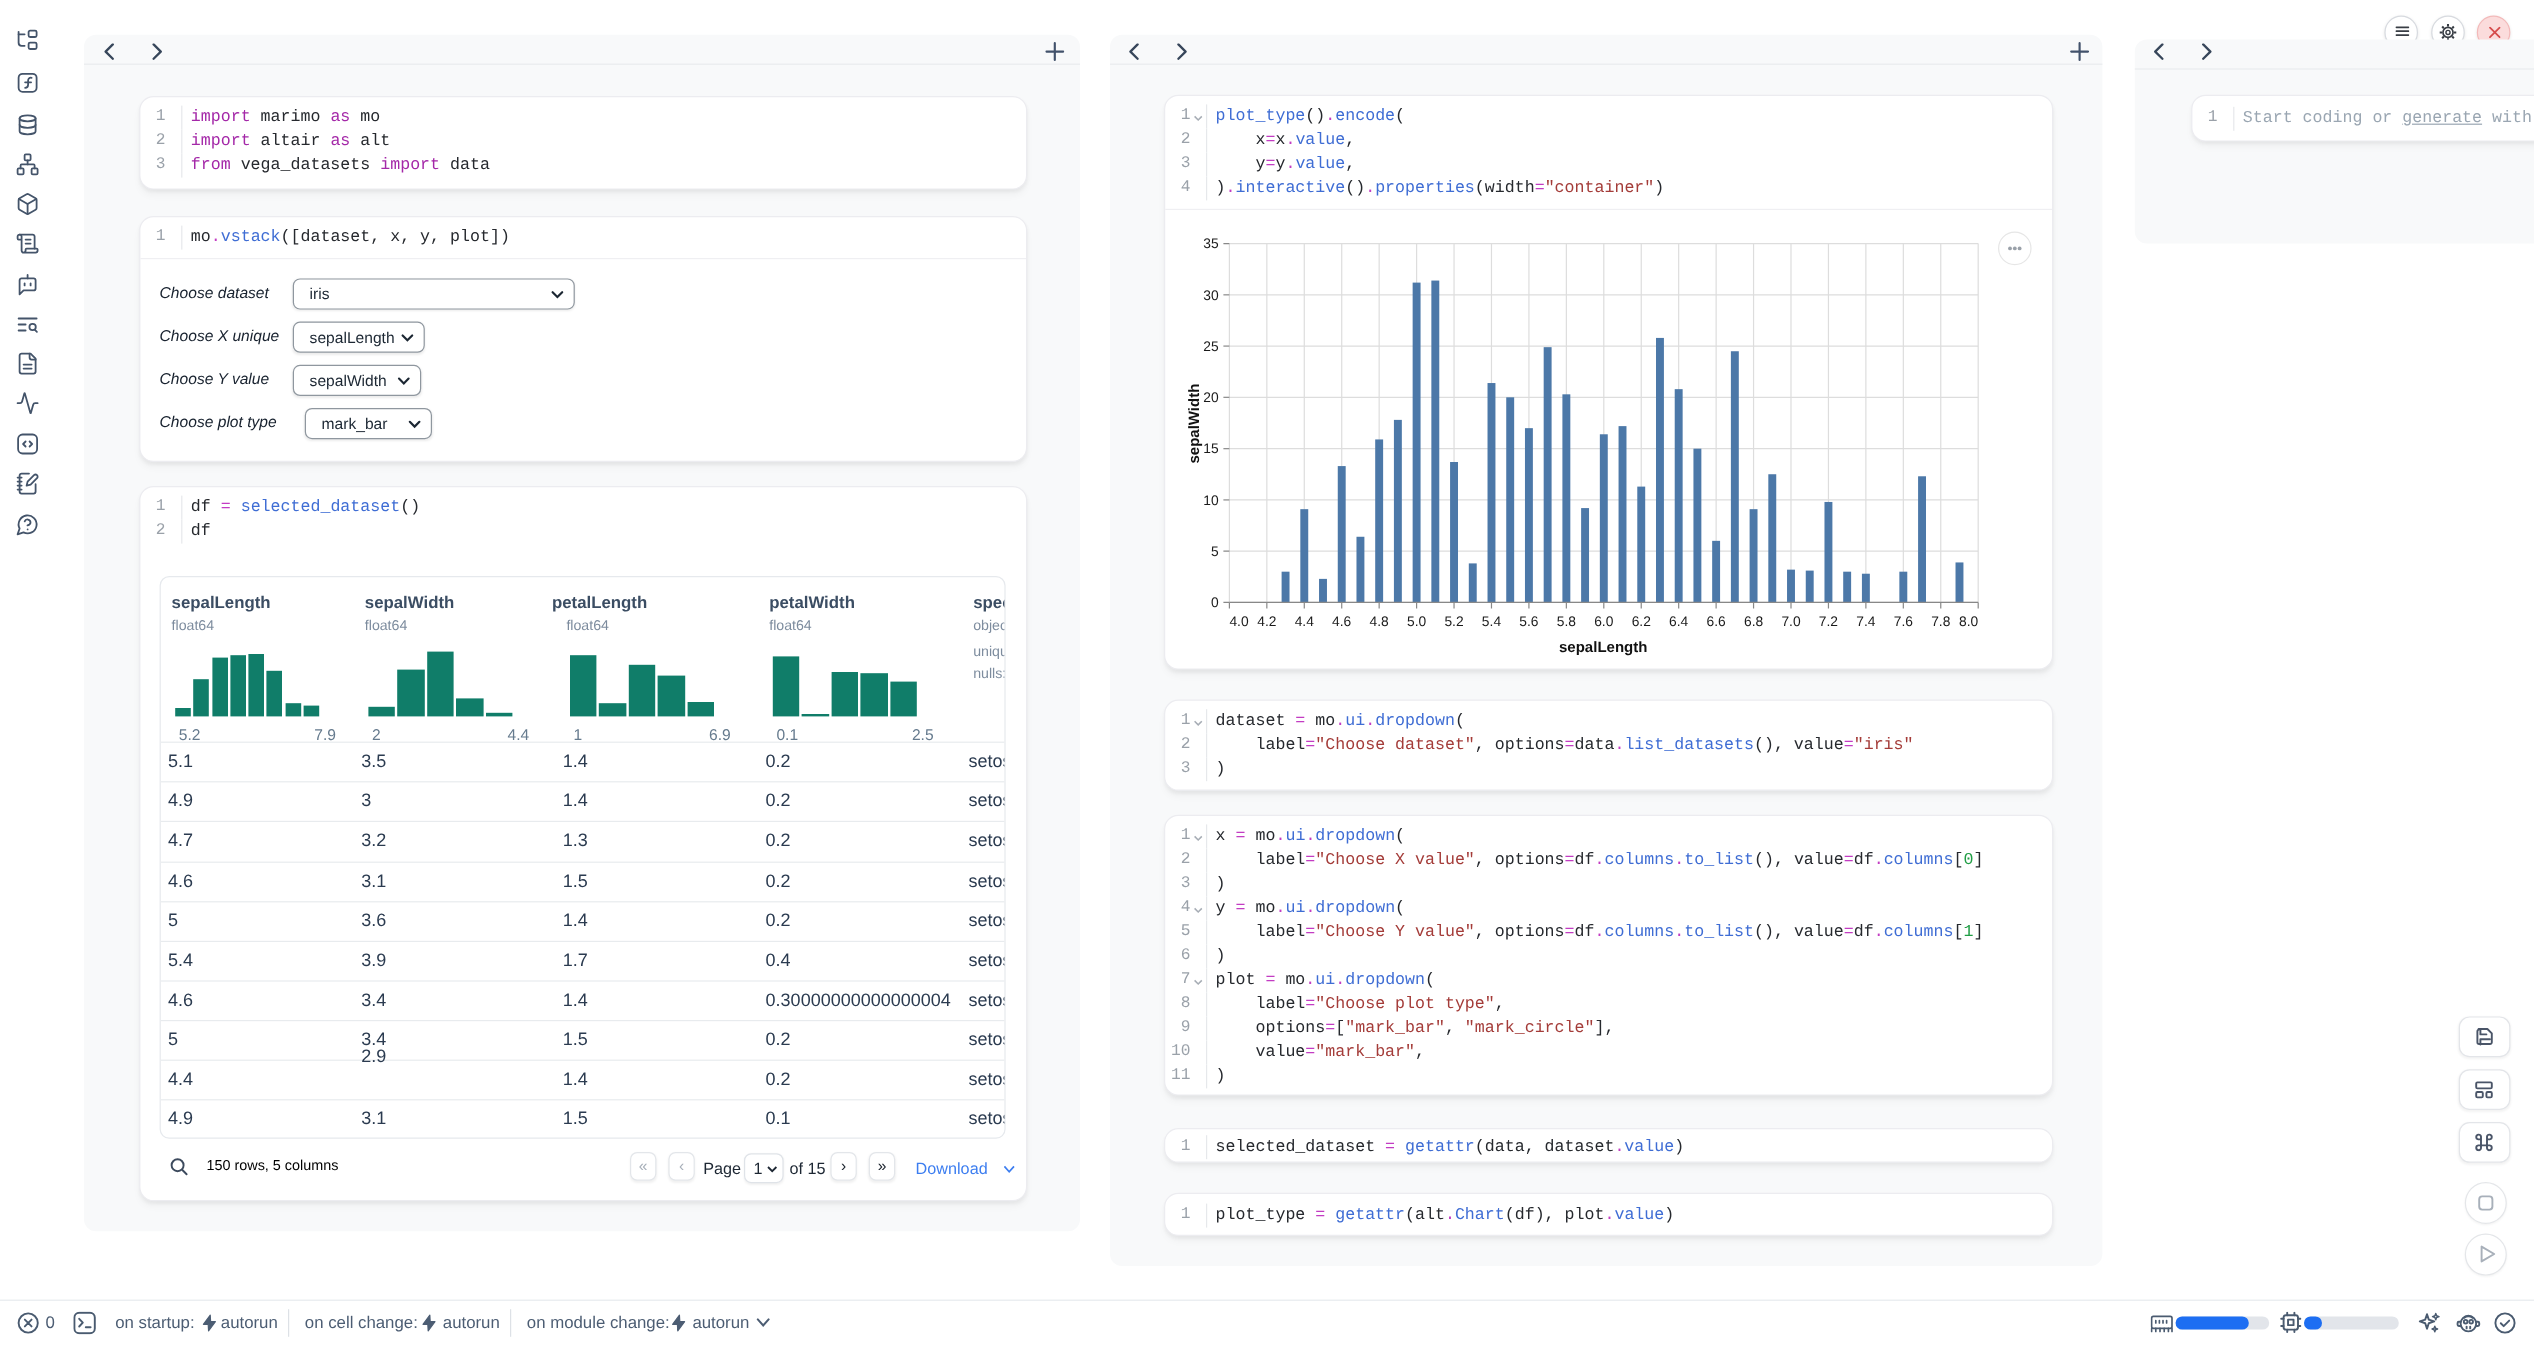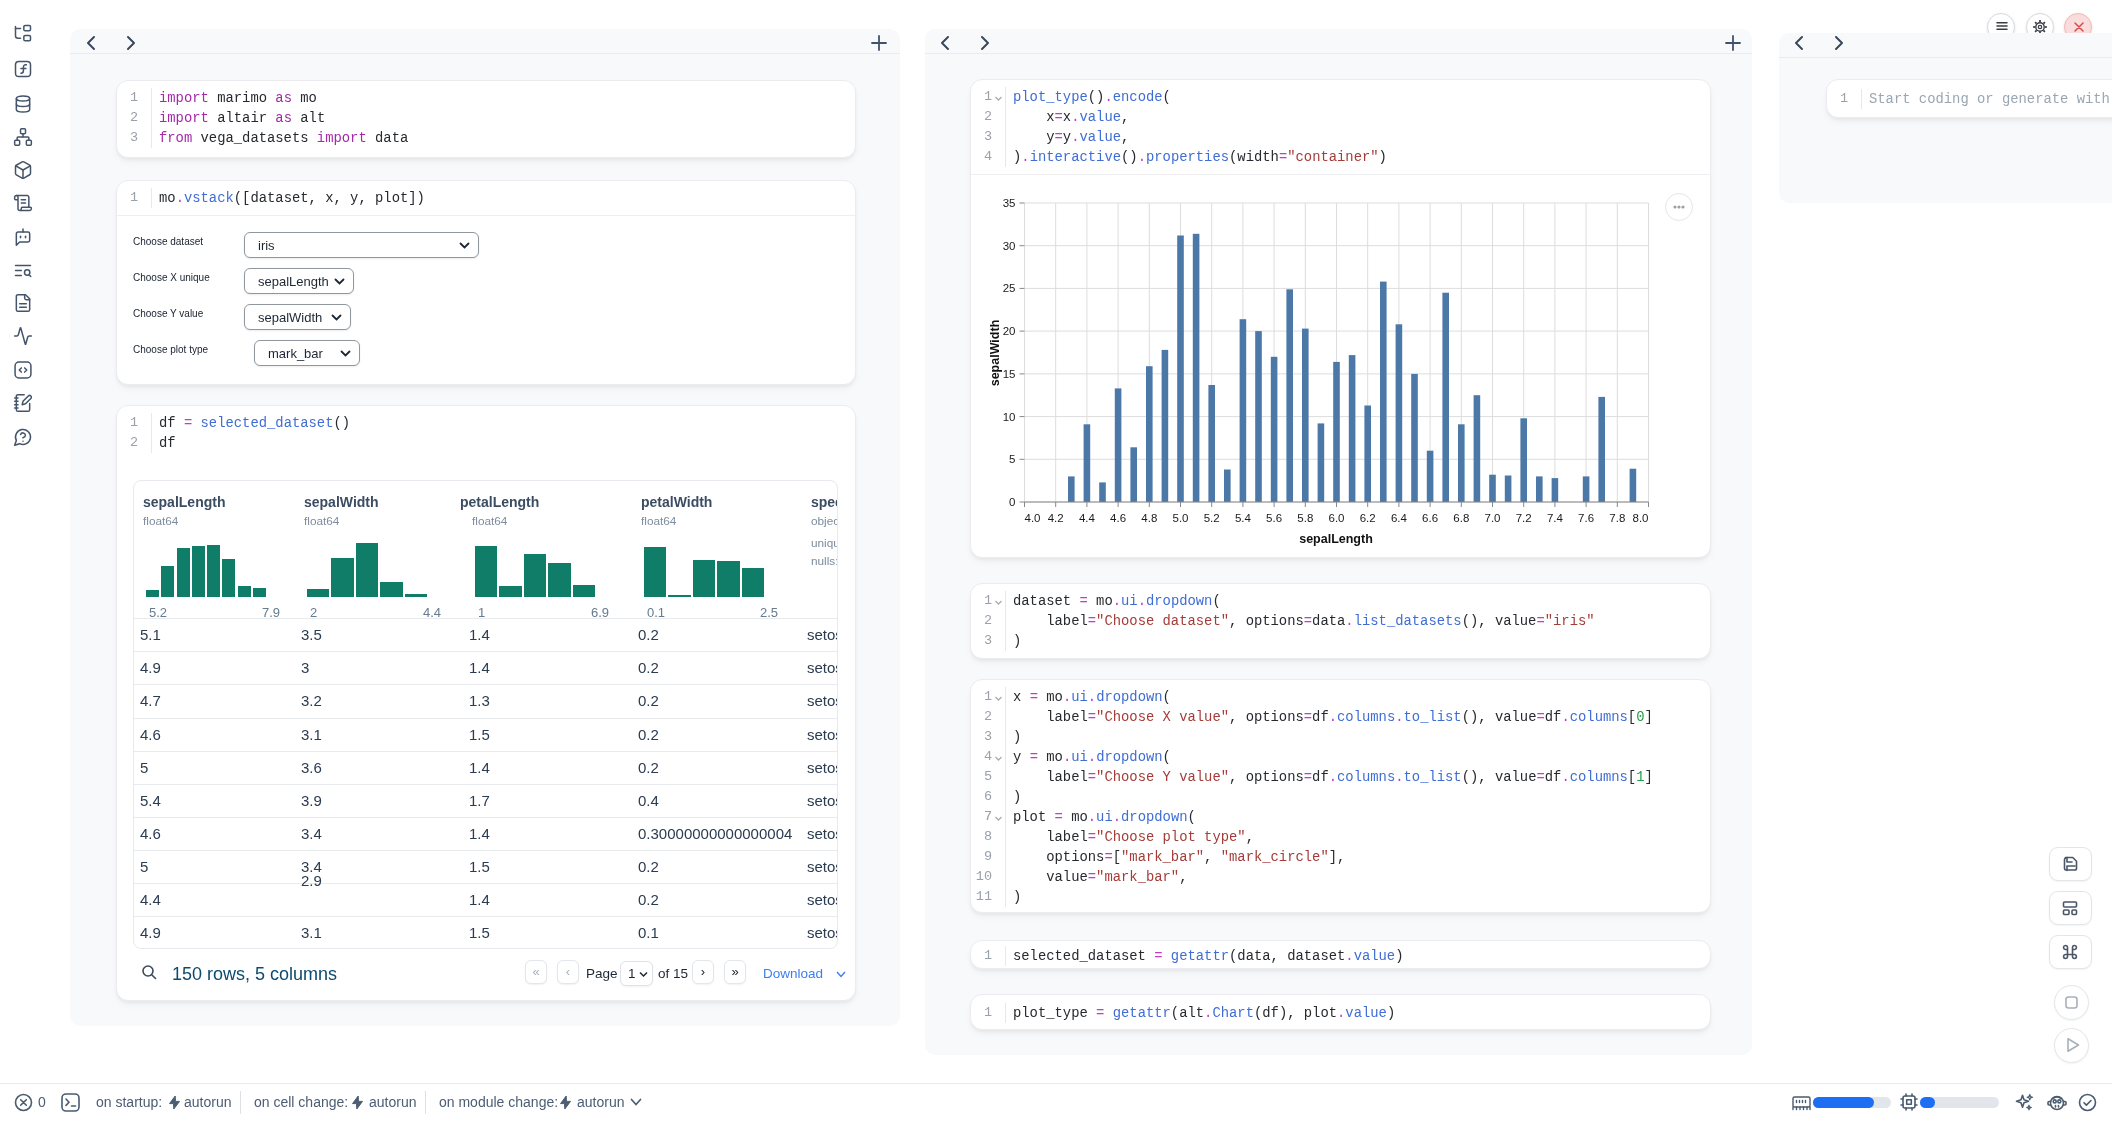--- a/index.html
+++ b/index.html
@@ -13,21 +13,21 @@
 .ln{width:21px;text-align:right;color:#9aa1a9;flex:none;font-size:13.5px;}
 .cbody{border-left:1px solid #e6e8eb;margin-left:13px;padding-left:7px;}
 .k{color:#a428a8;}
 .o{color:#c33cc3;}
 .f{color:#3f6dd4;}
 .s{color:#a43c39;}
 .nm{color:#1f9d44;}
 .dd{position:absolute;background:#fff;border:1.5px solid #8f979f;border-radius:6px;
   box-shadow:0 1px 2px rgba(0,0,0,.08);font-size:13px;color:#1c2733;white-space:nowrap;}
 .ddtext{position:absolute;left:13px;top:50%;transform:translateY(-50%);}
-.lbl{position:absolute;font-size:10px;color:#17212e;}
+.lbl{position:absolute;font-size:13px;color:#17212e;font-style:italic;}
 .hdrname{position:absolute;font-weight:bold;font-size:14px;color:#3b4d63;white-space:nowrap;}
 .hdrtype{position:absolute;font-size:11.8px;color:#7d8c9e;white-space:nowrap;}
 .minmax{position:absolute;font-size:13px;color:#667b8e;white-space:nowrap;}
 .rowtxt{position:absolute;font-size:15px;color:#2b3b50;white-space:nowrap;}
 .pgbtn{position:absolute;width:22px;height:24px;background:#fff;border:1px solid #e3e6ea;
   border-radius:6px;box-shadow:0 1px 2px rgba(0,0,0,.06);text-align:center;
   font-size:13px;line-height:22px;color:#18202b;}
 .sq{position:absolute;width:43px;height:34px;background:#fff;border:1px solid #e3e5e9;
   border-radius:9px;box-shadow:0 1px 2px rgba(0,0,0,.05);}
 .circbtn{position:absolute;width:35px;height:35px;background:#fff;border:1px solid #e4e6e9;
@@ -312,21 +312,21 @@
     <div class="rowtxt" style="left:6px;top:443.4px">4.9</div>
     <div class="rowtxt" style="left:167px;top:443.4px">3.1</div>
     <div class="rowtxt" style="left:335px;top:443.4px">1.5</div>
     <div class="rowtxt" style="left:504px;top:443.4px">0.1</div>
     <div class="rowtxt" style="left:673px;top:443.4px">setosa</div>
   </div>
 <svg class="abs" style="left:141px;top:964px" width="16" height="16" viewBox="0 0 16 16" fill="none">
     <circle cx="7" cy="7" r="5" stroke="#3c4a5d" stroke-width="1.6"></circle>
     <path d="m11 11 3.5 3.5" stroke="#3c4a5d" stroke-width="1.6" stroke-linecap="round"></path>
   </svg>
-<div class="abs statustxt" style="left:172px;top:964px;font-size:18px;color:#0c4a6e">150 rows, 5 columns</div>
+<div class="abs statustxt" style="left:172px;top:964px;font-size:12px;color:#000000">150 rows, 5 columns</div>
 <div class="pgbtn" style="left:525px;top:960px;color:#a7afb9">«</div>
 <div class="pgbtn" style="left:557px;top:960px;color:#a7afb9">‹</div>
 <div class="abs" style="left:586px;top:966px;font-size:13.5px;color:#1d2733">Page</div>
 <div class="abs" style="left:620px;top:961px;width:33px;height:25px;background:#fff;border:1px solid #dfe3e8;border-radius:6px;box-shadow:0 1px 2px rgba(0,0,0,.06)">
     <span style="position:absolute;left:7px;top:4px;font-size:13.5px;color:#1d2733">1</span>
     <svg style="position:absolute;right:4px;top:9px" width="9" height="7" viewBox="0 0 9 7">
       <path d="M1 1.5 4.5 5 8 1.5" stroke="#1d2733" stroke-width="1.5" fill="none"></path>
     </svg>
   </div>
 <div class="abs" style="left:658px;top:966px;font-size:13.5px;color:#1d2733">of 15</div>
@@ -518,21 +518,21 @@
       <div class="cline"><span class="ln">1</span><span class="cbody">selected_dataset <span class="o">=</span> <span class="f">getattr</span>(data, dataset<span class="o">.</span><span class="f">value</span>)</span></div>
     </div>
   </div>
 <div class="cell" style="left:970px;top:994px;width:741px;height:36px">
     <div class="code" style="padding-top:8px">
       <div class="cline"><span class="ln">1</span><span class="cbody">plot_type <span class="o">=</span> <span class="f">getattr</span>(alt<span class="o">.</span><span class="f">Chart</span>(df), plot<span class="o">.</span><span class="f">value</span>)</span></div>
     </div>
   </div>
 <div class="cell" style="left:1826px;top:79px;width:300px;height:39px">
     <div class="code" style="padding-top:9px">
-      <div class="cline"><span class="ln">1</span><span class="cbody"><span style="color:#9aa6b2">Start coding or <span style="">generate</span> with</span></span></div>
+      <div class="cline"><span class="ln">1</span><span class="cbody"><span style="color:#9aa6b2">Start coding or <span style="text-decoration:underline">generate</span> with</span></span></div>
     </div>
   </div>
 <div class="sq" style="left:2049px;top:847px"></div>
 <svg class="abs" style="left:2061px;top:855px" width="18" height="18" viewBox="0 0 18 18" fill="none">
     <g stroke="#4a5568" stroke-width="1.6" stroke-linecap="round" stroke-linejoin="round">
       <path d="M4.5 2.5h7.3l3.7 3.7v7.3a1.5 1.5 0 0 1-1.5 1.5h-9a1.5 1.5 0 0 1-1.5-1.5v-9a1.5 1.5 0 0 1 1.5-1.5Z"></path>
       <path d="M6 2.5v4.5h5"></path>
       <path d="M6 15.5v-4.5h8"></path>
     </g>
   </svg>

